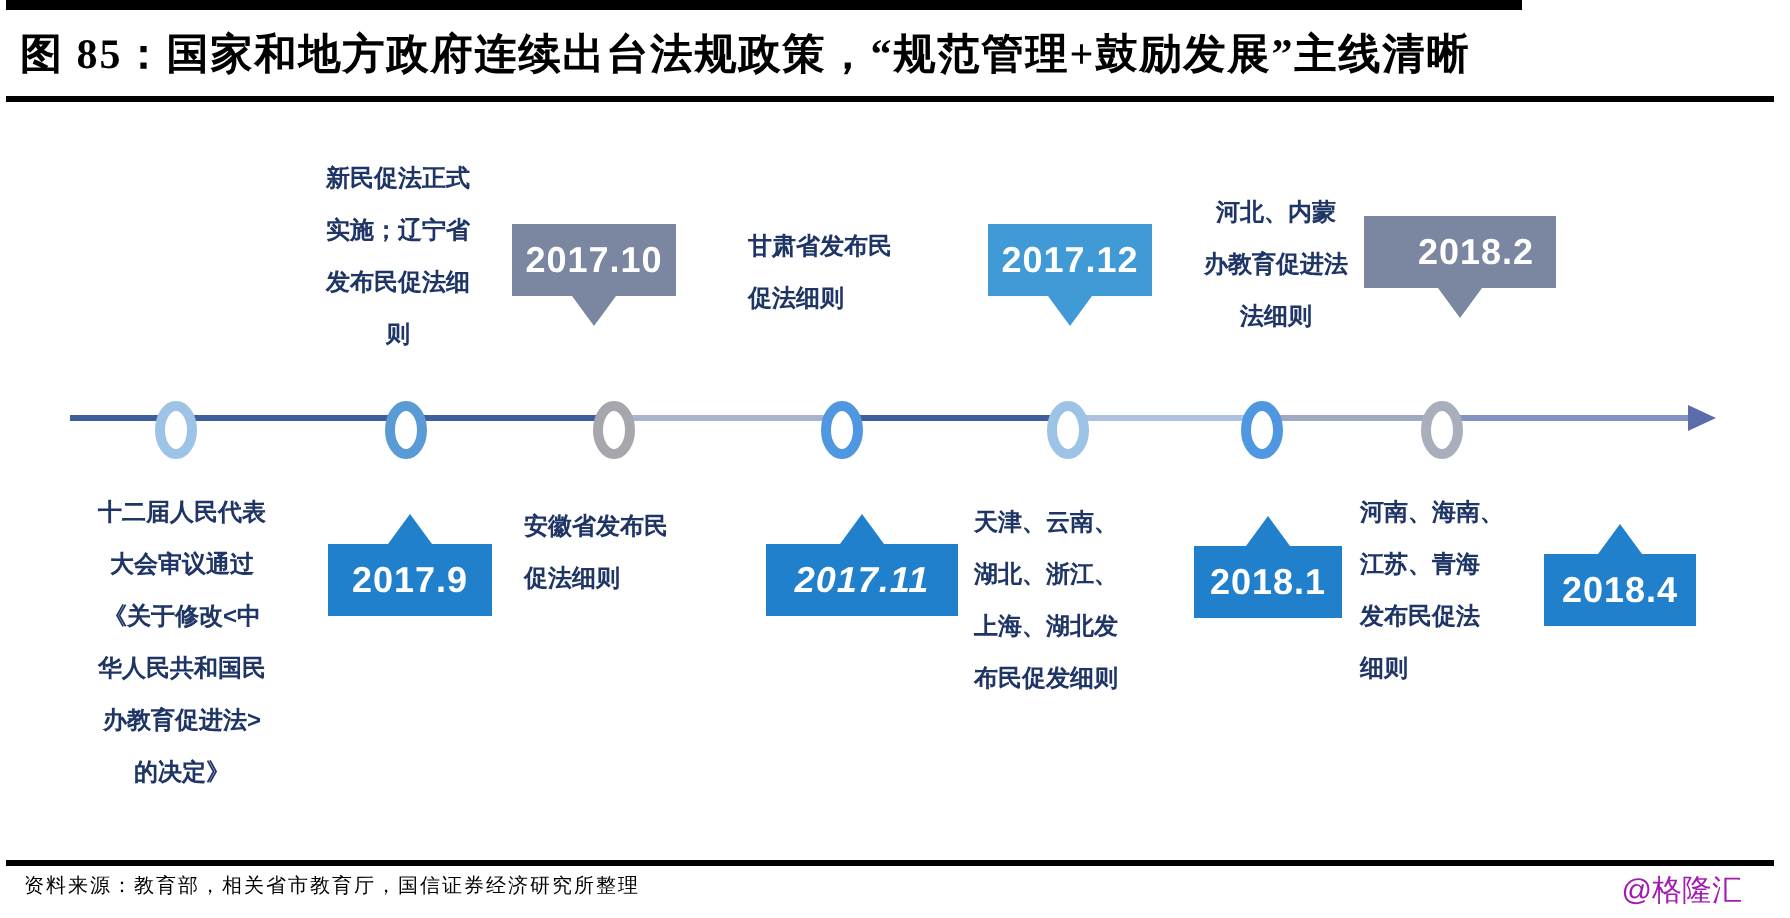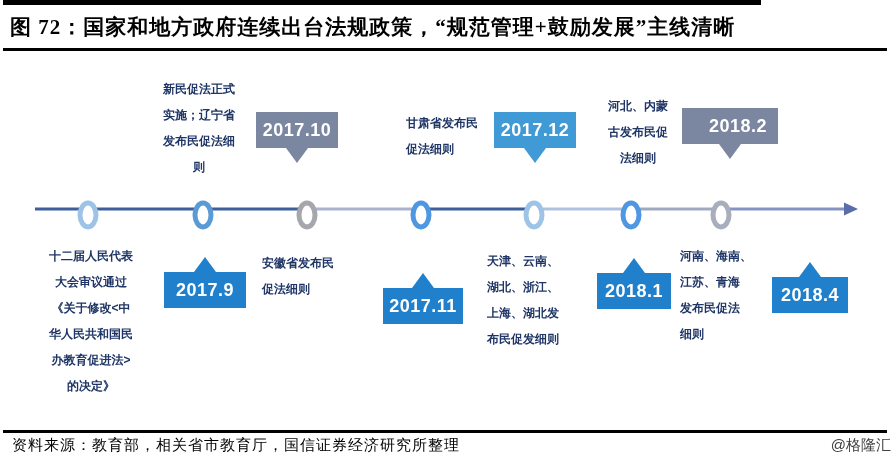--- a/index.html
+++ b/index.html
@@ -47,34 +47,34 @@
     position:absolute;
     font-size:12px;line-height:26px;font-weight:bold;
     color:#1f3566;white-space:pre-line;
   }
   .desc.center{text-align:center;}
   .desc.left{text-align:left;}
 
   .source{
     position:absolute;left:12px;top:436px;
     font-family:"Liberation Serif","DejaVu Serif",serif;
-    font-size:15px;color:#000;letter-spacing:1px;
+    font-size:10px;color:#000;letter-spacing:1px;
   }
   .watermark{
-    position:absolute;right:4px;top:436px;
-    font-size:15px;color:#404040;
+    position:absolute;right:24px;top:436px;
+    font-size:15px;color:#a21caf;
   }
 </style>
 </head>
 <body>
 
 <div class="page">
 
   <div class="rule top"></div>
-  <div class="title">图 72：国家和地方政府连续出台法规政策，“规范管理+鼓励发展”主线清晰</div>
+  <div class="title">图 85：国家和地方政府连续出台法规政策，“规范管理+鼓励发展”主线清晰</div>
   <div class="rule mid"></div>
 
   <svg class="tl-svg" viewBox="0 0 895 459">
     <line x1="35" y1="209" x2="307" y2="209" stroke="#3f5e9c" stroke-width="3"></line>
     <line x1="307" y1="209" x2="421" y2="209" stroke="#a9b3cc" stroke-width="3"></line>
     <line x1="421" y1="209" x2="534" y2="209" stroke="#3f5e9c" stroke-width="3"></line>
     <line x1="534" y1="209" x2="631" y2="209" stroke="#aec2e0" stroke-width="3"></line>
     <line x1="631" y1="209" x2="721" y2="209" stroke="#9fa9c0" stroke-width="3"></line>
     <line x1="721" y1="209" x2="844" y2="209" stroke="#8593c2" stroke-width="3"></line>
     <polygon points="844,202.5 858,209 844,215.5" fill="#5a6daa"></polygon>
@@ -85,32 +85,32 @@
     <ellipse cx="534" cy="215" rx="8" ry="12" fill="#fff" stroke="#9dc3e6" stroke-width="5"></ellipse>
     <ellipse cx="631" cy="215" rx="8" ry="12" fill="#fff" stroke="#4f97e0" stroke-width="5"></ellipse>
     <ellipse cx="721" cy="215" rx="8" ry="12" fill="#fff" stroke="#a8aebc" stroke-width="5"></ellipse>
   </svg>
 
   <div class="bubble down c-gray" style="left:256px;top:112px;width:82px;">2017.10</div>
   <div class="bubble down c-sky" style="left:494px;top:112px;width:82px;">2017.12</div>
   <div class="bubble down c-gray" style="left:682px;top:108px;width:80px;padding-left:16px;">2018.2</div>
 
   <div class="bubble up c-blue" style="left:164px;top:272px;width:82px;">2017.9</div>
-  <div class="bubble up c-blue" style="left:383px;top:288px;width:80px;">2017.11</div>
+  <div class="bubble up c-blue" style="left:383px;top:272px;width:96px;font-style:italic;">2017.11</div>
   <div class="bubble up c-blue" style="left:597px;top:273px;width:74px;">2018.1</div>
   <div class="bubble up c-blue" style="left:772px;top:277px;width:76px;">2018.4</div>
 
   <div class="desc center" style="left:146px;top:76px;width:106px;">新民促法正式
 实施；辽宁省
 发布民促法细
 则</div>
-  <div class="desc left" style="left:374px;top:110px;width:106px;margin-left:32px;">甘肃省发布民
+  <div class="desc left" style="left:374px;top:110px;width:106px;">甘肃省发布民
 促法细则</div>
   <div class="desc center" style="left:592px;top:93px;width:92px;">河北、内蒙
-古发布民促
+办教育促进法
 法细则</div>
 
   <div class="desc center" style="left:30px;top:243px;width:122px;">十二届人民代表
 大会审议通过
 《关于修改&lt;中
 华人民共和国民
 办教育促进法&gt;
 的决定》</div>
   <div class="desc left" style="left:262px;top:250px;width:106px;">安徽省发布民
 促法细则</div>

